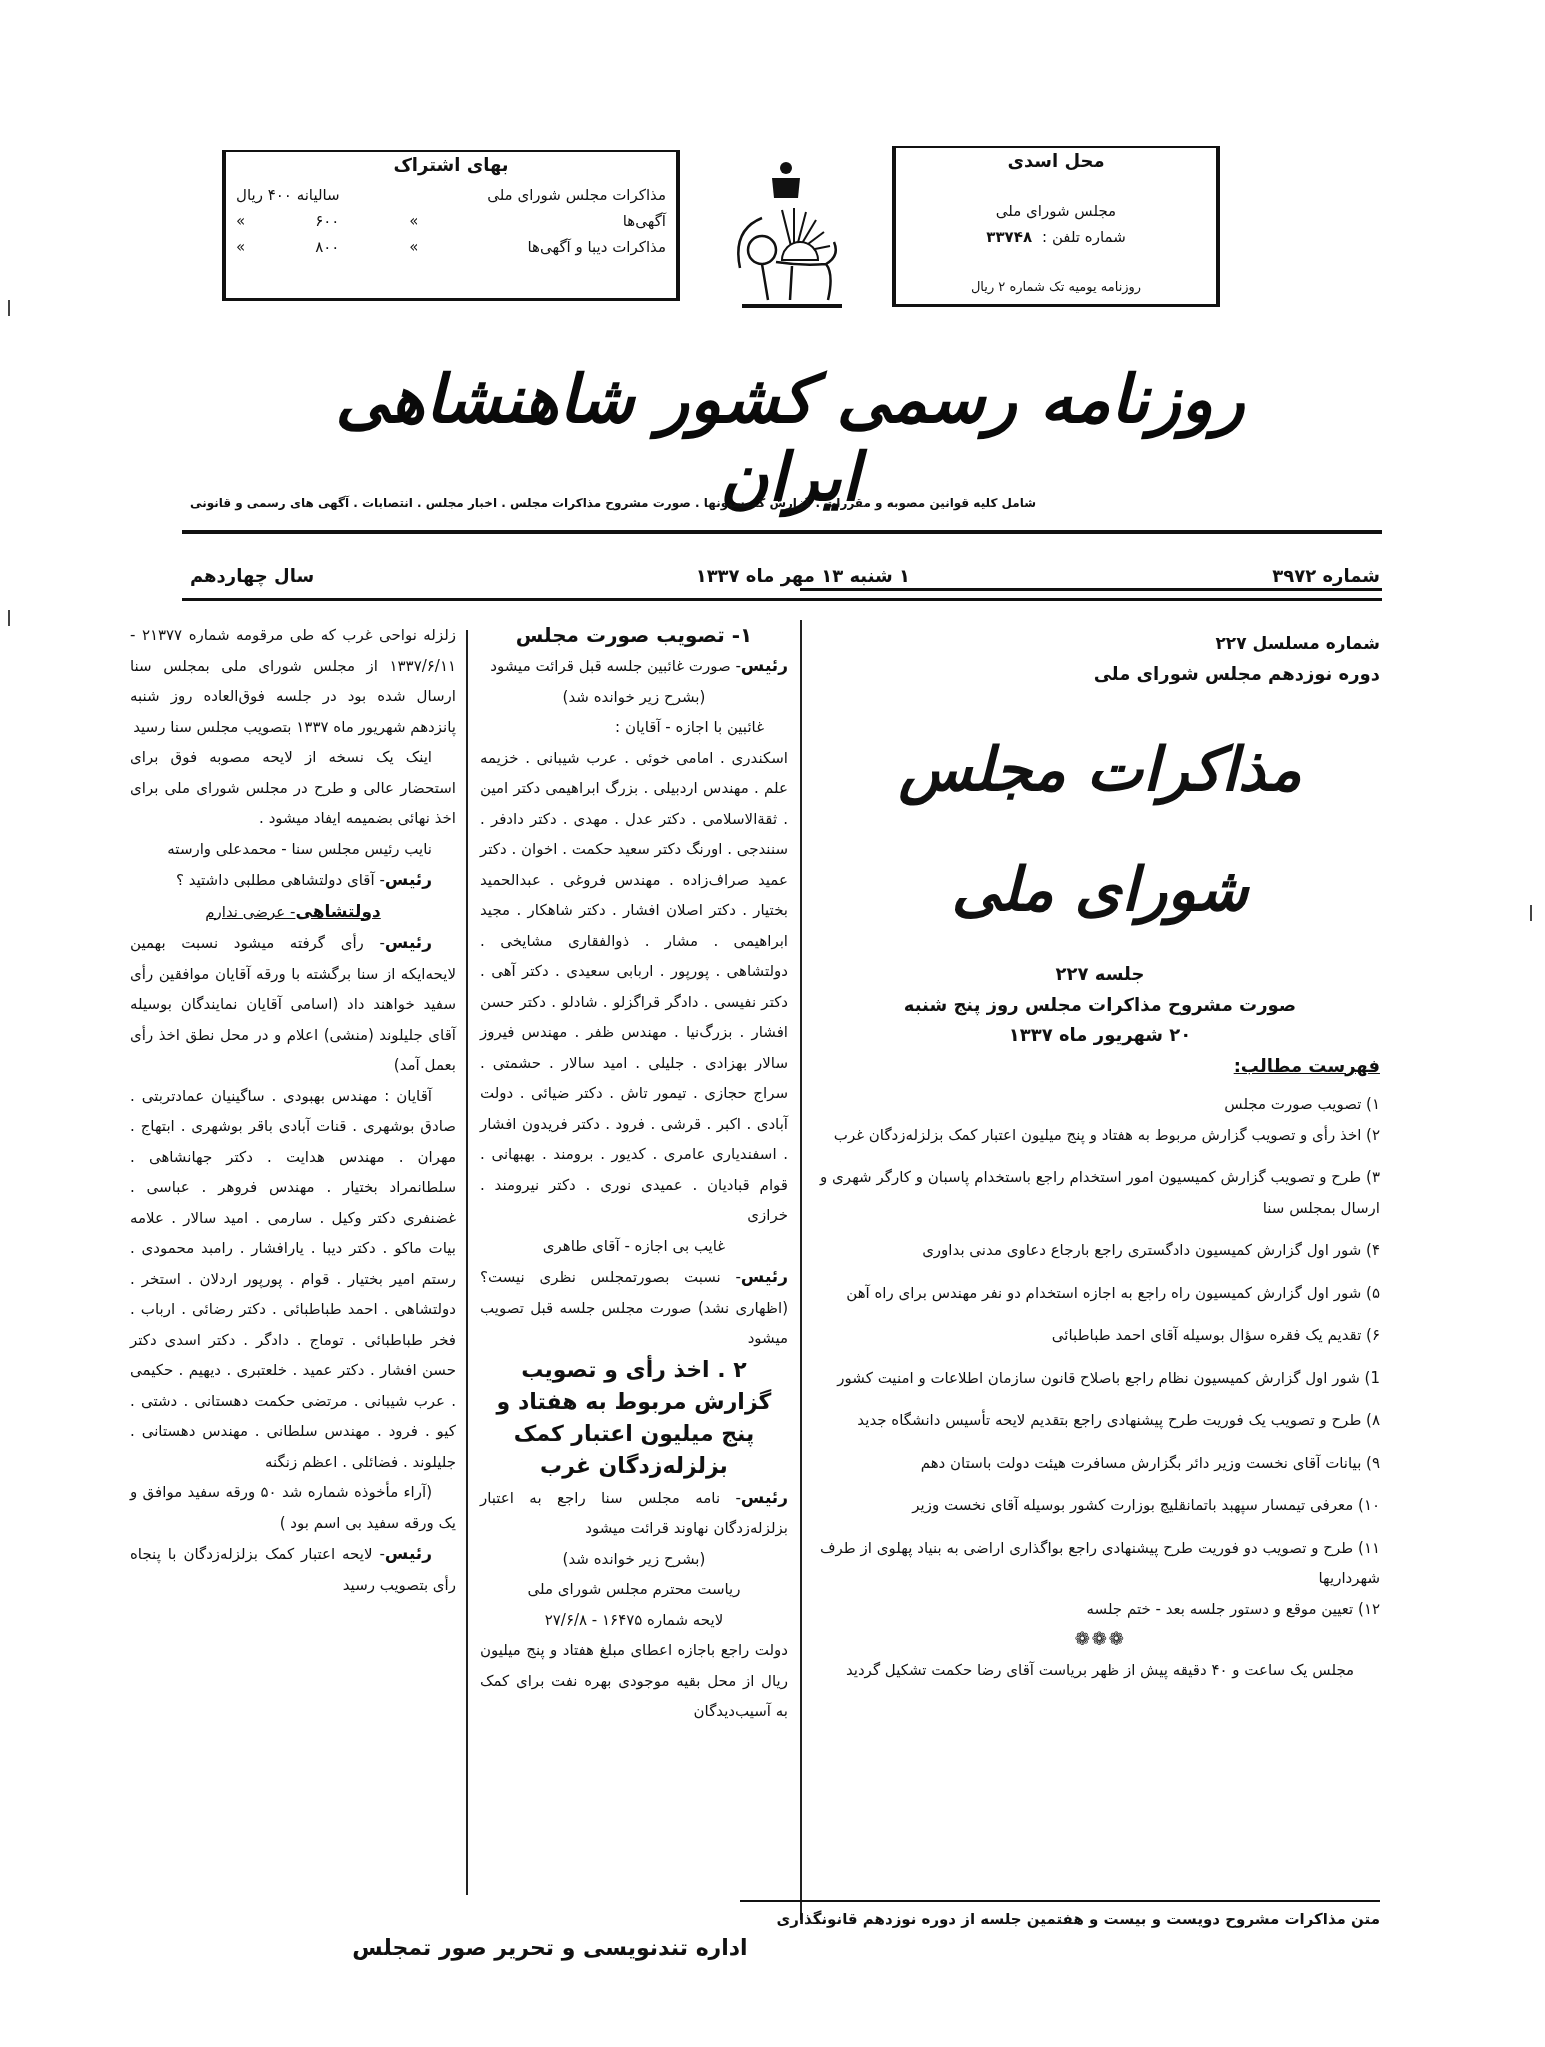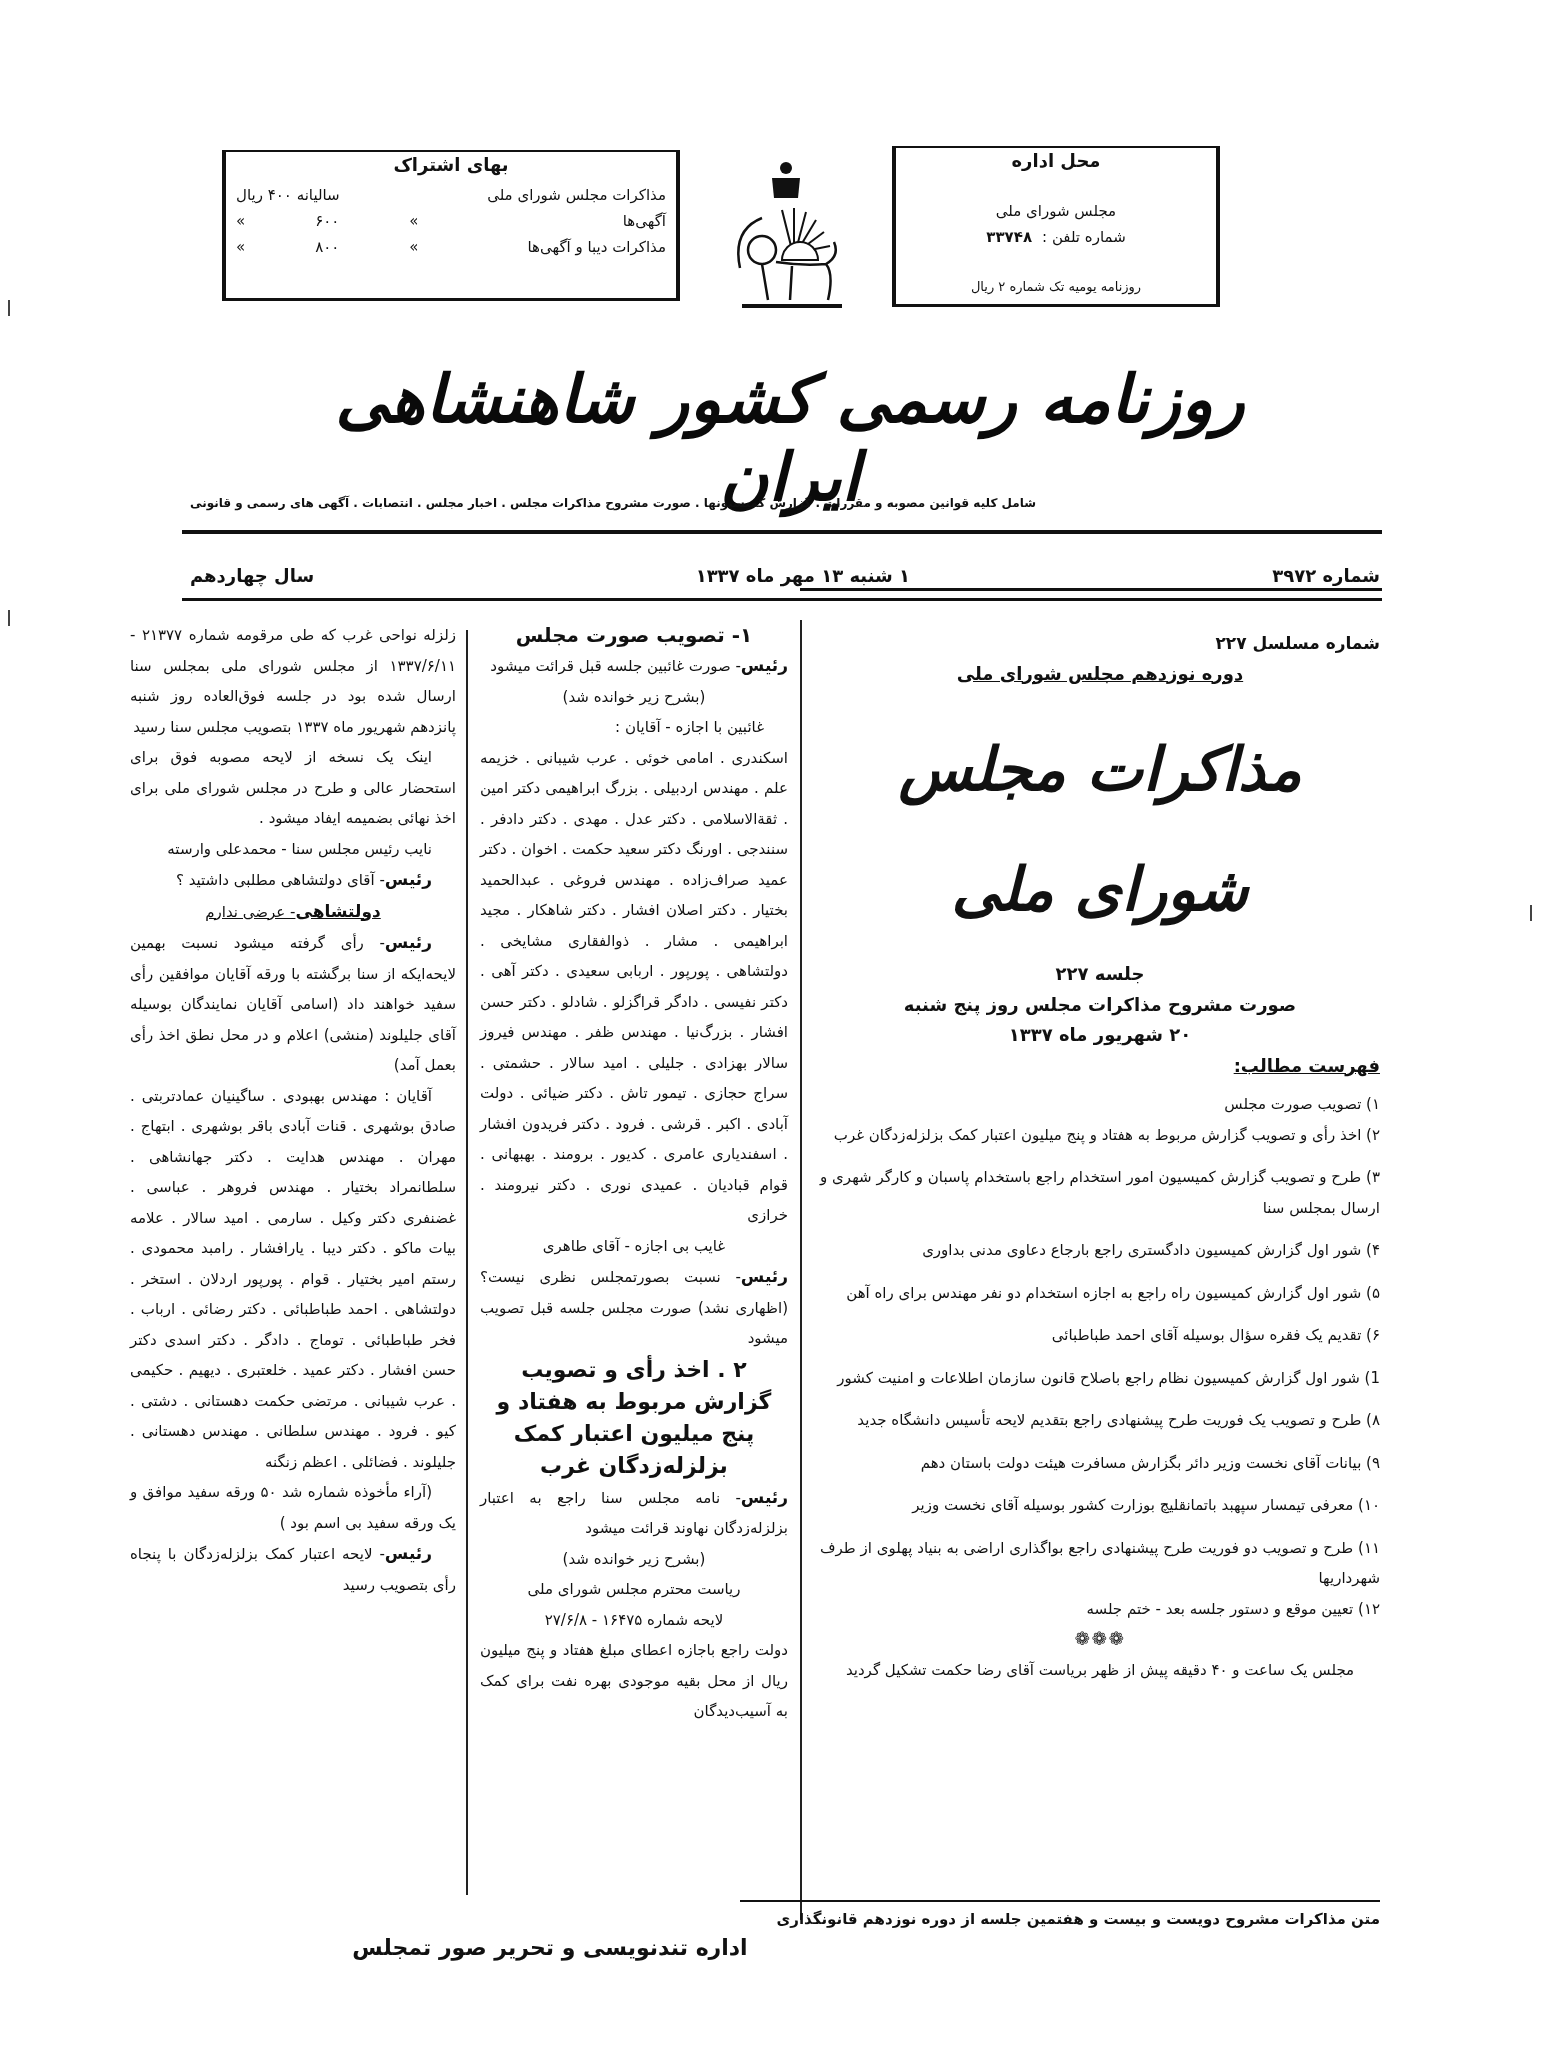--- a/index.html
+++ b/index.html
@@ -53,21 +53,21 @@
   .ornament { text-align: center; font-size: 18px; letter-spacing: 2px; }
 
   #footer-line { position: absolute; left: 730px; top: 1910px; width: 650px; direction: rtl; font-size: 15px; font-weight: bold; text-align: right; white-space: nowrap; }
   #footer-office { position: absolute; left: 340px; top: 1935px; width: 420px; direction: rtl; font-size: 22px; font-weight: bold; text-align: center; white-space: nowrap; }
   .margin-tick { position: absolute; width: 2px; height: 16px; background: #444; }
 </style>
 </head>
 <body>
 
 <div class="box" style="left:892px; top:146px; width:320px; height:156px;">
-  <div class="title">محل اداره</div>
+  <div class="title">محل اسدی</div>
   <div class="center">مجلس شورای ملی</div>
   <div class="row" style="justify-content:center; gap:10px;">
     <span>شماره تلفن :</span>
     <span class="bold">۳۳۷۴۸</span>
   </div>
   <div class="center" style="font-size:13px;">روزنامه یومیه    تک شماره ۲ ریال</div>
 </div>
 
 <div id="emblem">
   <svg width="130" height="160" viewBox="0 0 130 160">
@@ -127,21 +127,21 @@
   <span style="left:0;">سال چهاردهم</span>
 </div>
 <div class="rule" style="left:182px; top:598px; width:1200px; height:3px;"></div>
 <div class="rule" style="left:800px; top:588px; width:582px; height:3px;"></div>
 
 <div class="vline" style="left:800px; top:620px; height:1300px;"></div>
 <div class="vline" style="left:466px; top:630px; height:1265px;"></div>
 
 <div class="col" style="left:820px; top:628px; width:560px;">
   <p class="bold" style="font-size:17px;">شماره مسلسل ۲۲۷</p>
-  <p class="bold c" style="font-size:18px; text-align:center;text-decoration:underline;">دوره نوزدهم مجلس شورای ملی</p>
+  <p class="bold c" style="font-size:18px; text-align:right;">دوره نوزدهم مجلس شورای ملی</p>
   <div id="big-title">مذاکرات مجلس شورای ملی</div>
   <p class="bold c" style="font-size:18px; text-align:center;">جلسه ۲۲۷</p>
   <p class="bold c" style="font-size:18px; text-align:center;">صورت مشروح مذاکرات مجلس روز پنج شنبه</p>
   <p class="bold c" style="font-size:18px; text-align:center;">۲۰ شهریور ماه ۱۳۳۷</p>
   <p class="bold" style="font-size:18px; text-decoration:underline; margin-bottom:8px;">فهرست مطالب:</p>
   <p class="toc-item">۱) تصویب صورت مجلس</p>
   <p class="toc-item" style="margin-bottom:12px;">۲) اخذ رأی و تصویب گزارش مربوط به هفتاد و پنج میلیون اعتبار کمک بزلزله‌زدگان غرب</p>
   <p class="toc-item" style="margin-bottom:12px;">۳) طرح و تصویب گزارش کمیسیون امور استخدام راجع باستخدام پاسبان و کارگر شهری و ارسال بمجلس سنا</p>
   <p class="toc-item" style="margin-bottom:12px;">۴) شور اول گزارش کمیسیون دادگستری راجع بارجاع دعاوی مدنی بداوری</p>
   <p class="toc-item" style="margin-bottom:12px;">۵) شور اول گزارش کمیسیون راه راجع به اجازه استخدام دو نفر مهندس برای راه آهن</p>

